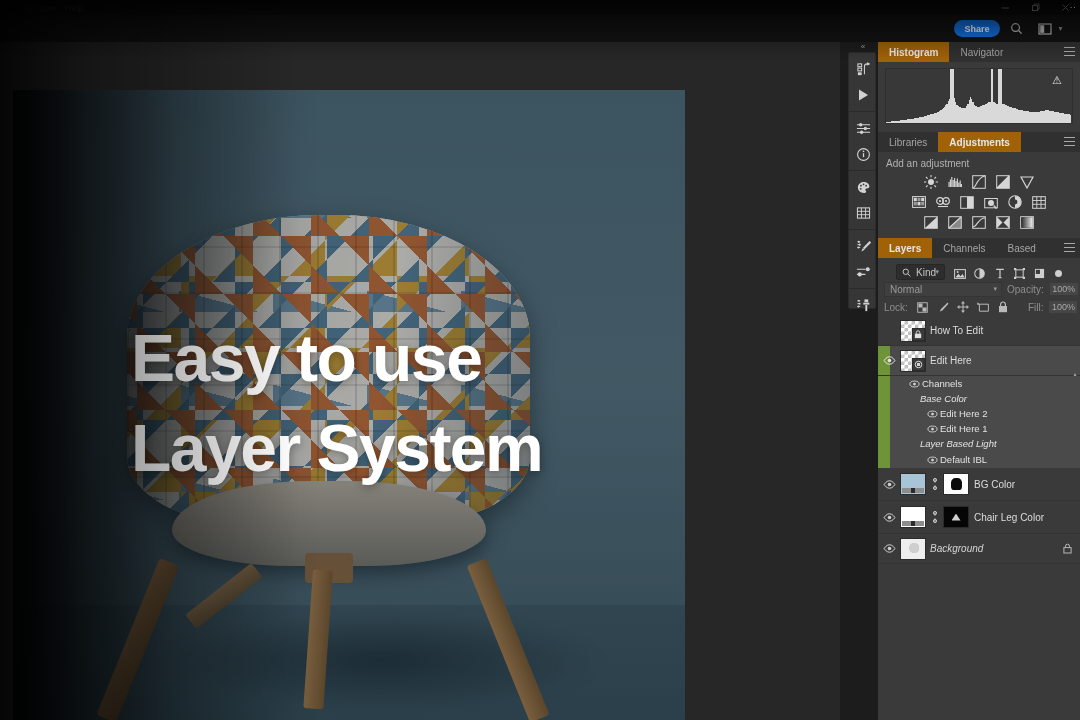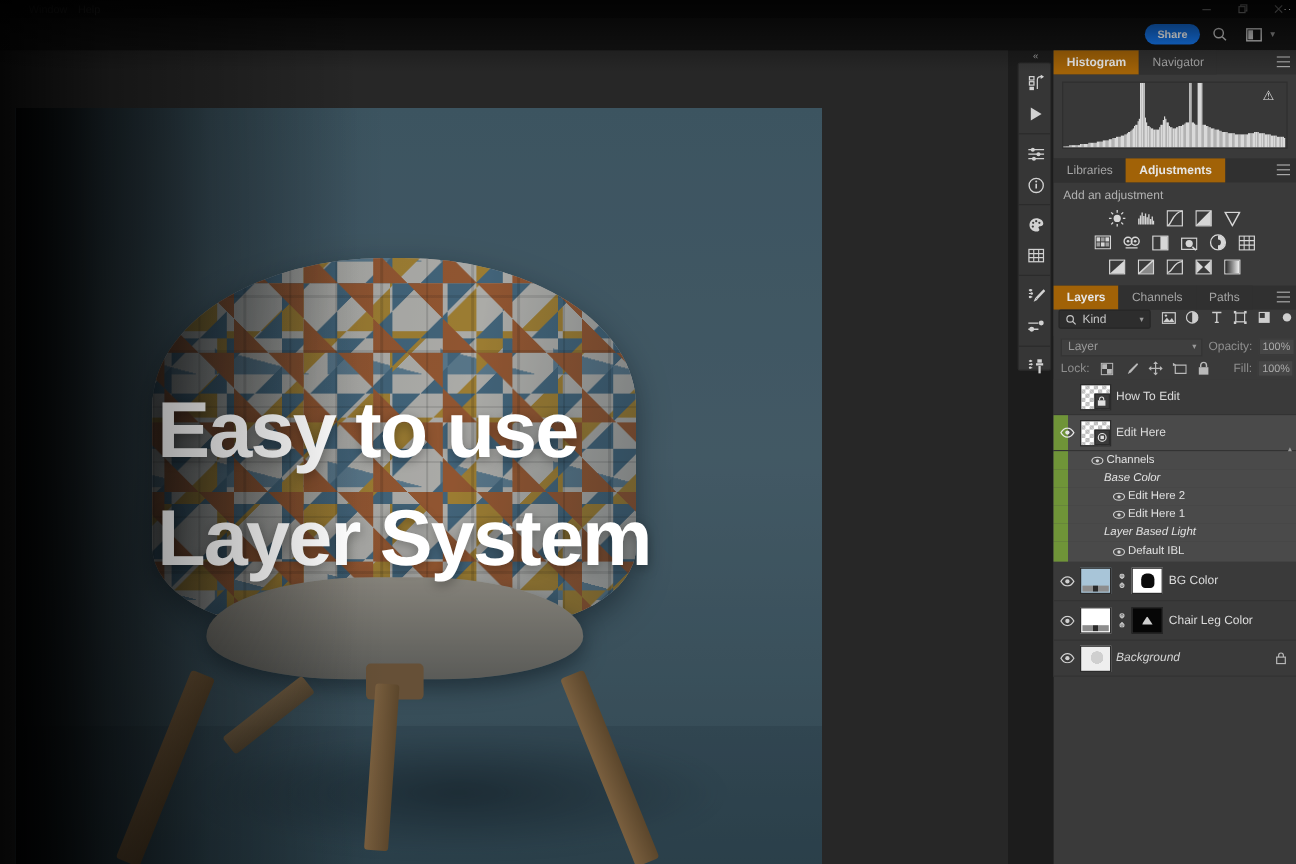--- a/index.html
+++ b/index.html
@@ -201,21 +201,21 @@
   .adj-rows{ display:flex; flex-direction:column; gap:6px; }
   .adj-row{ display:flex; justify-content:center; gap:9px; }
   .adj-icon{
     width:15px; height:14px; display:flex; align-items:center; justify-content:center;
     color:#d6d6d6;
   }
 
   
   .panel-layers{ background:#3a3a3a; }
   .filter-row{
-    display:flex; align-items:flex-start; height:22px; padding:0 4px; gap:4px;
+    display:flex; align-items:flex-end; height:22px; padding:0 18px; gap:4px;
     background:#3a3a3a;
   }
   .kind-select{
     display:flex; align-items:center; gap:5px; height:16px; padding:0 5px;
     background:#2d2d2d; border:1px solid #262626; border-radius:2px; width:78px;
     color:#c6c6c6; font-size:10px; position:relative;
   }
   .kind-select .caret{ position:absolute; right:5px; font-size:7px; color:#9b9b9b; }
   .filter-icons{ display:flex; align-items:center; gap:7px; margin-left:4px; }
   .filter-icons .fi{ width:13px; height:13px; display:flex; align-items:center; justify-content:center; color:#cfcfcf; }
@@ -766,21 +766,21 @@
                 <rect x="1.3" y="1.3" width="11.4" height="10.4" fill="url(#gm)"></rect>
               </svg>
           </div>
         </div>
       </div>
     </div>
 
     <div class="panel-tabs">
       <div class="ptab active">Layers</div>
       <div class="ptab">Channels</div>
-      <div class="ptab">Paths</div>
+      <div class="ptab">Based</div>
       <div class="pmenu">
           <i></i>
           <i></i>
           <i></i>
         </div>
     </div>
 
     <div class="panel-layers">
 
       <div class="filter-row">
@@ -826,21 +826,21 @@
                 <rect x="1" y="1" width="10" height="10" fill="#cfcfcf"></rect>
                 <rect x="2" y="2" width="4.5" height="4.5" fill="#3a3a3a"></rect>
               </svg>
           </div>
           <div class="toggle-dot"></div>
         </div>
       </div>
 
       <div class="blend-row">
         <div class="blend-select">
-          <span>Layer</span>
+          <span>Normal</span>
           <span class="caret">▾</span>
         </div>
         <span>Opacity:</span>
         <div class="num-field">100%</div>
 
       </div>
 
       <div class="lock-row">
         <span>Lock:</span>
         <div class="lock-icons">

